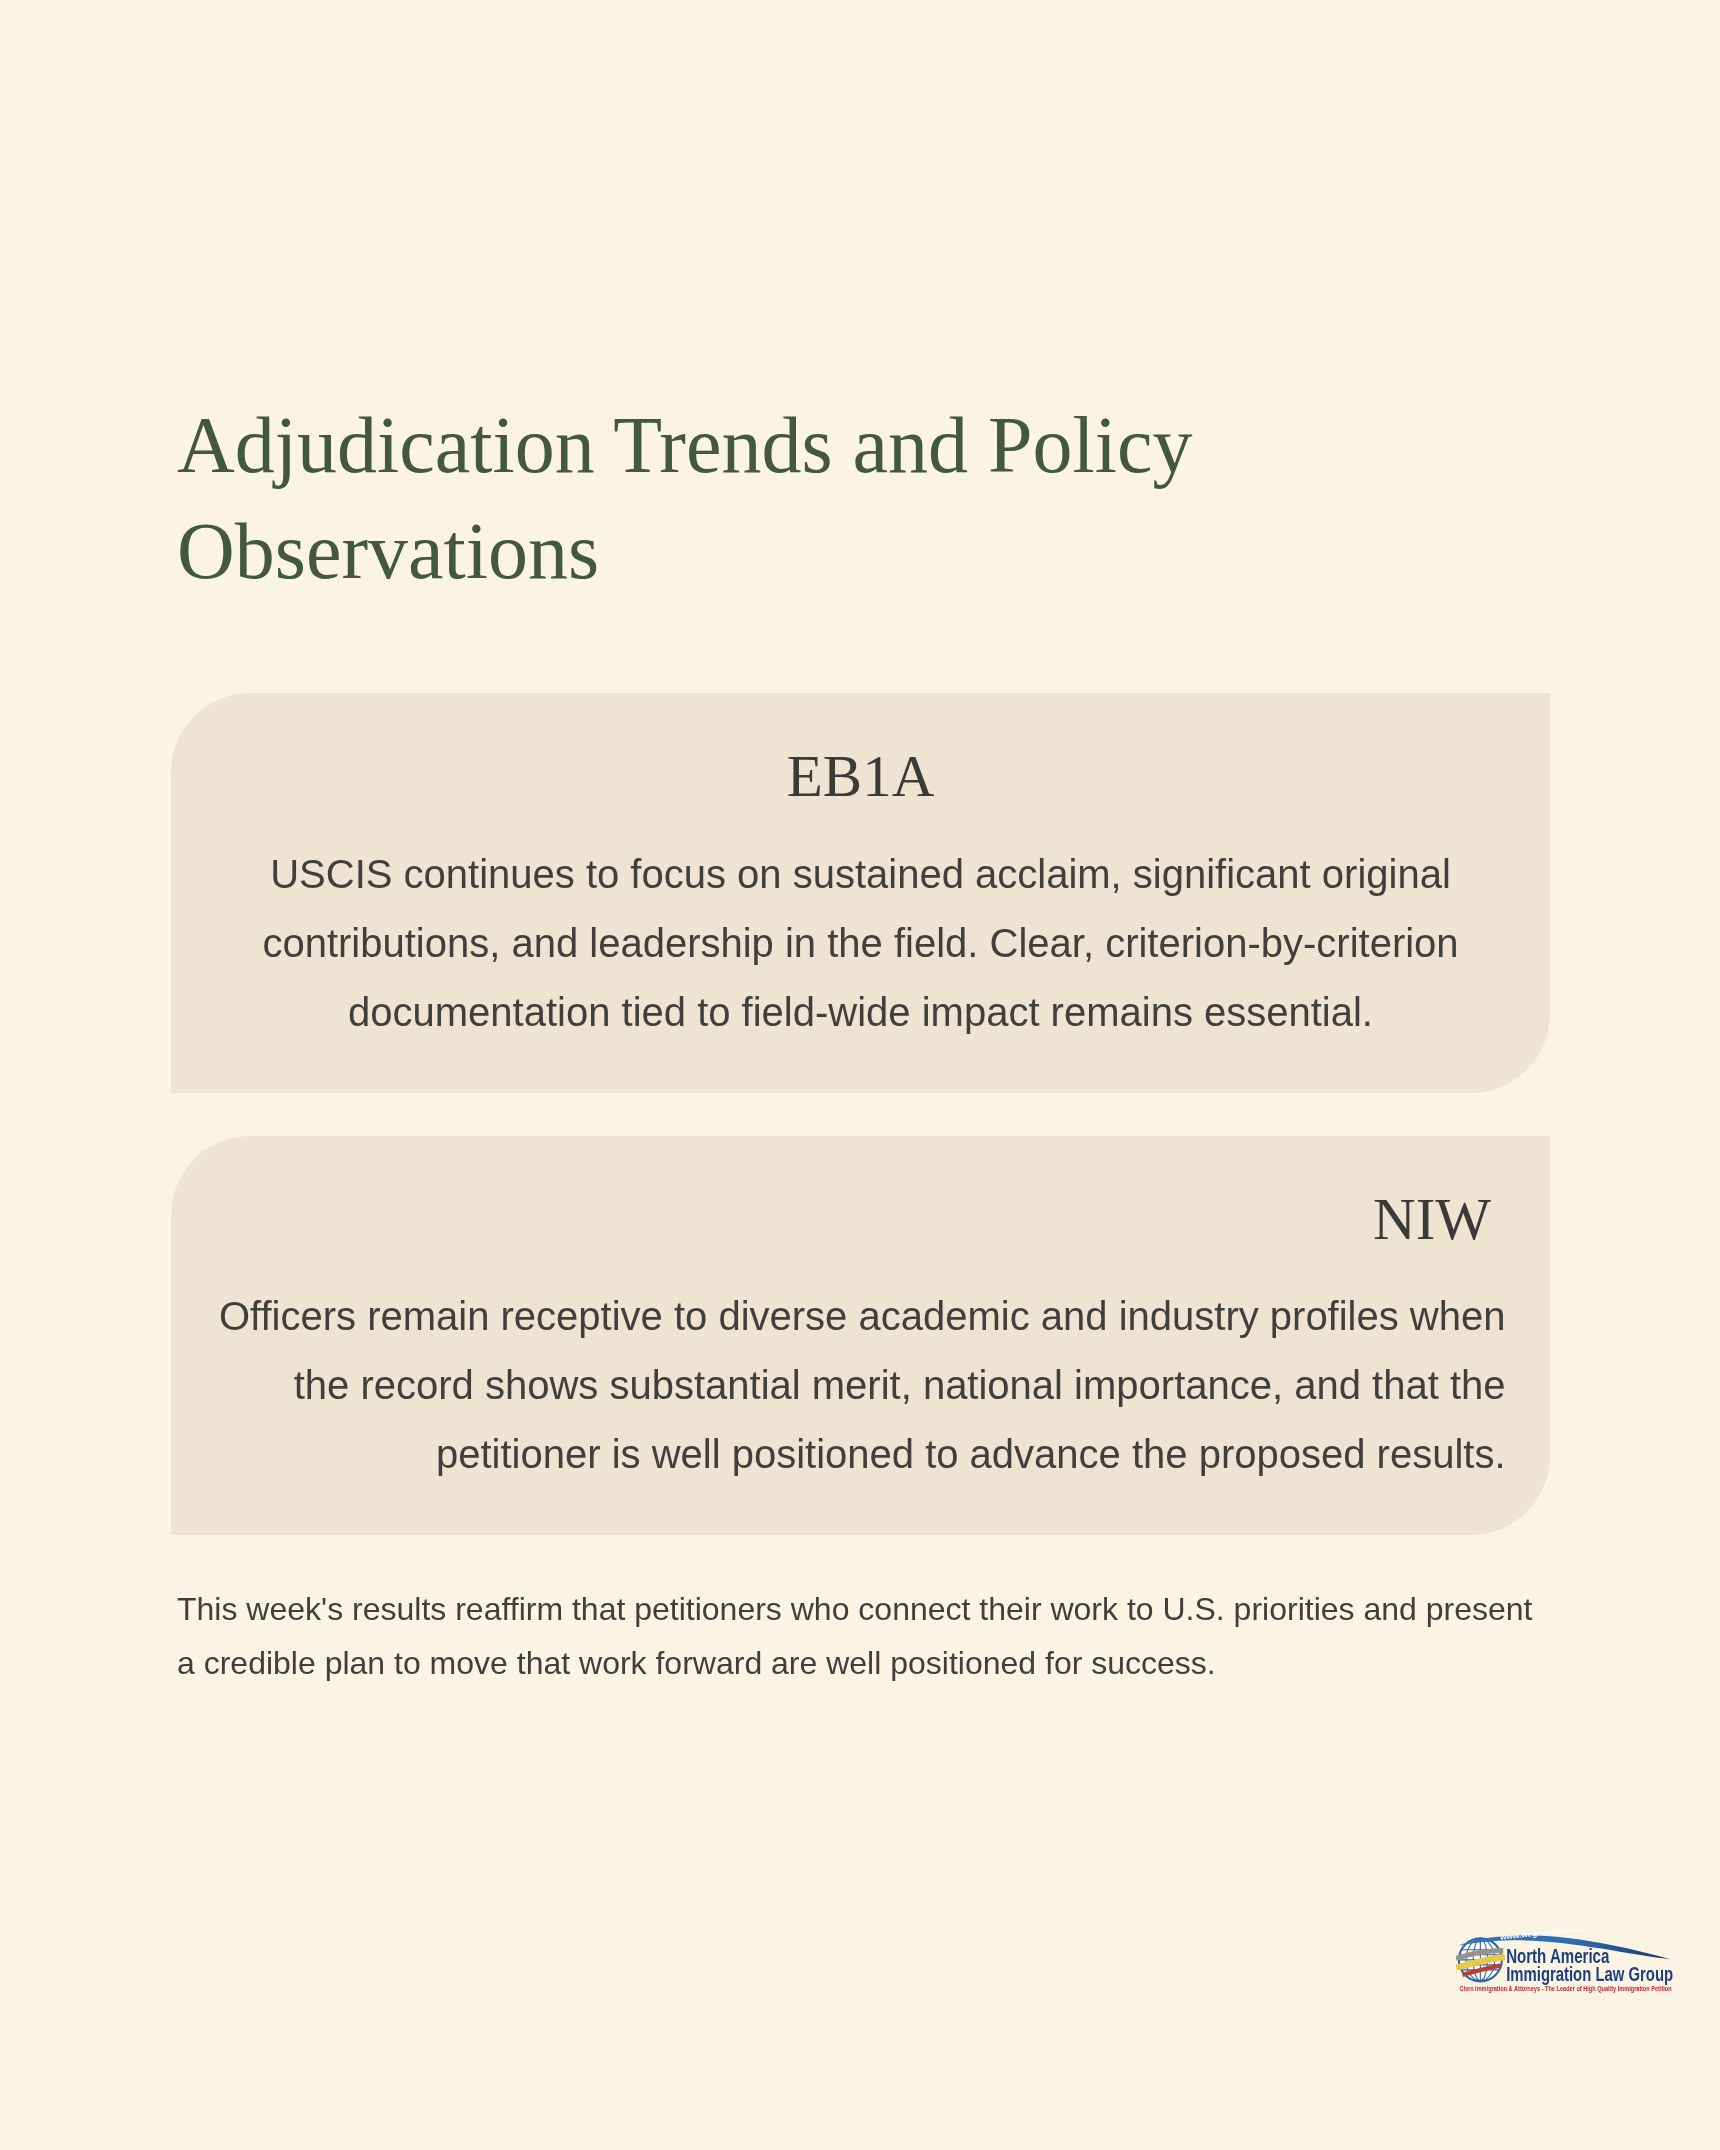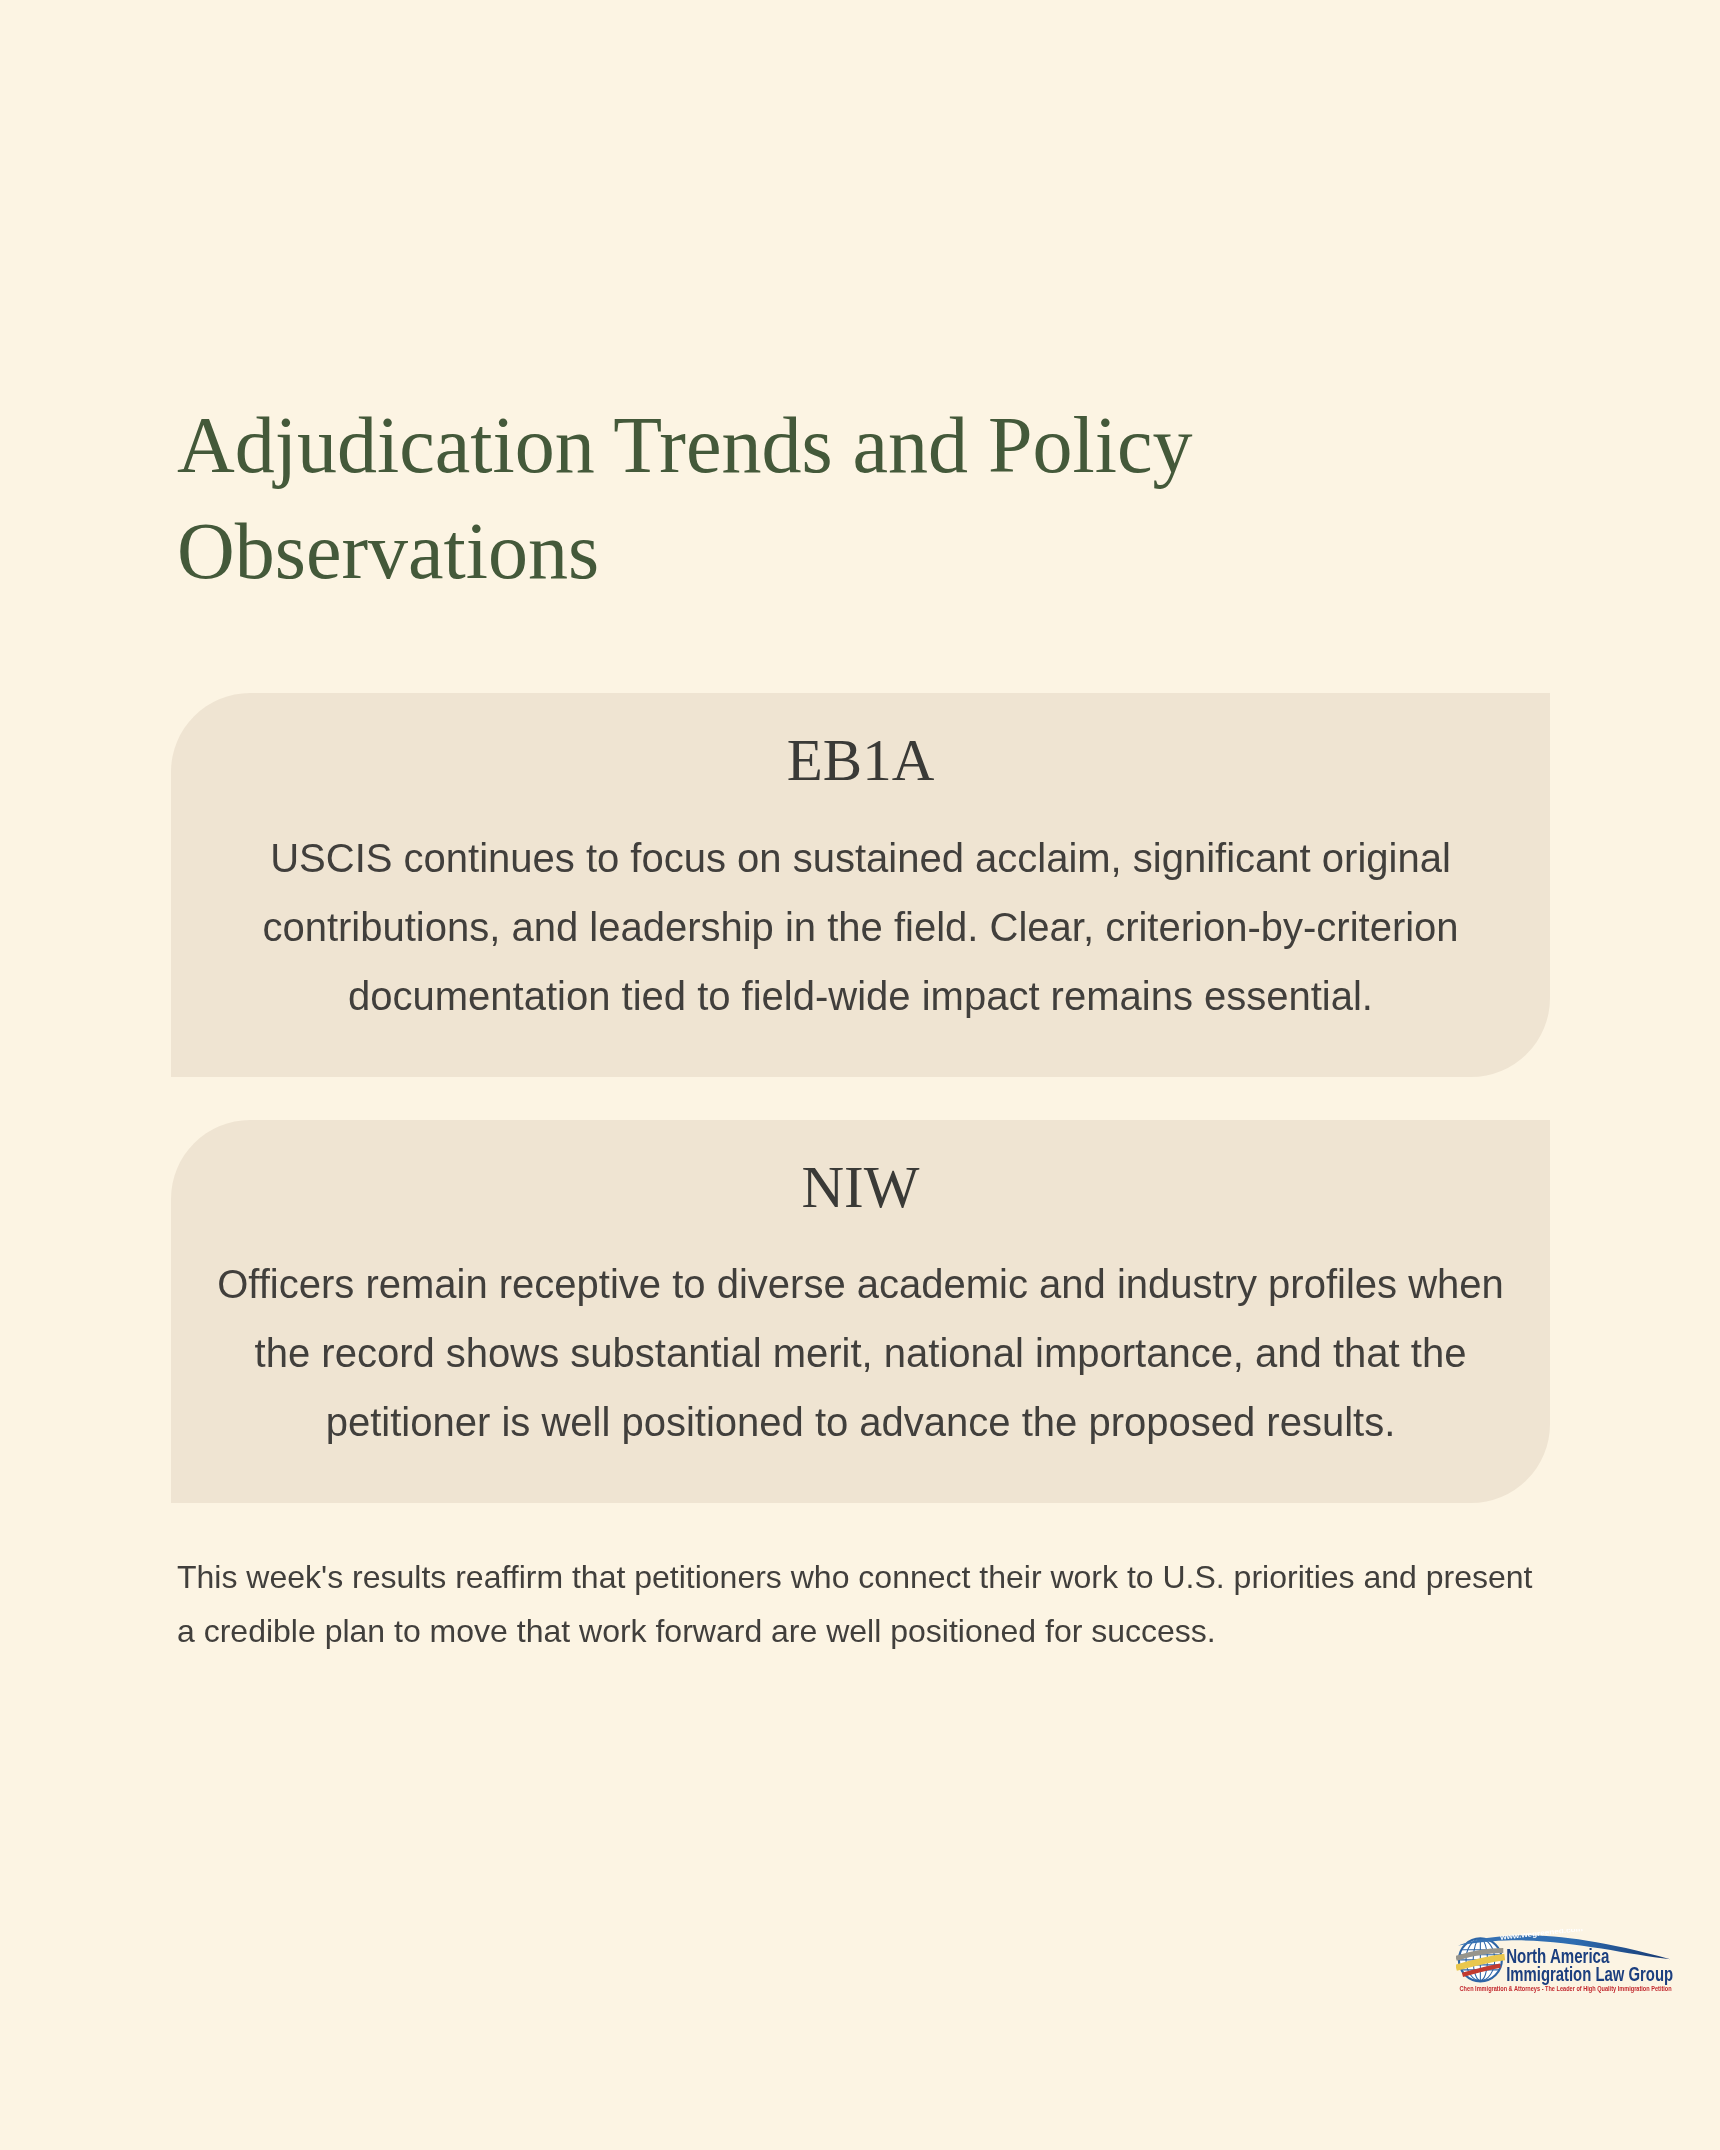--- a/index.html
+++ b/index.html
@@ -22,23 +22,23 @@
   }
   .card{
     margin:0 171px;
     background:#EFE4D2;
     border-radius:79px 0 79px 0;
     text-align:center;
     padding:37px 43px 46px;
     box-sizing:border-box;
   }
   .card-eb1a{margin-top:89px;}
-  .card-niw{margin-top:43px;}
+  .card-niw{margin-top:43px;text-align:right;}
   .card-heading{
-    margin:0;
+    margin:16px;
     font-family:"Liberation Serif",serif;
     font-weight:400;
     font-size:59px;
     line-height:1.05;
     color:#3A3A37;
   }
   .card-body{
     margin:32px auto 0;
     max-width:1290px;
     font-size:40px;

